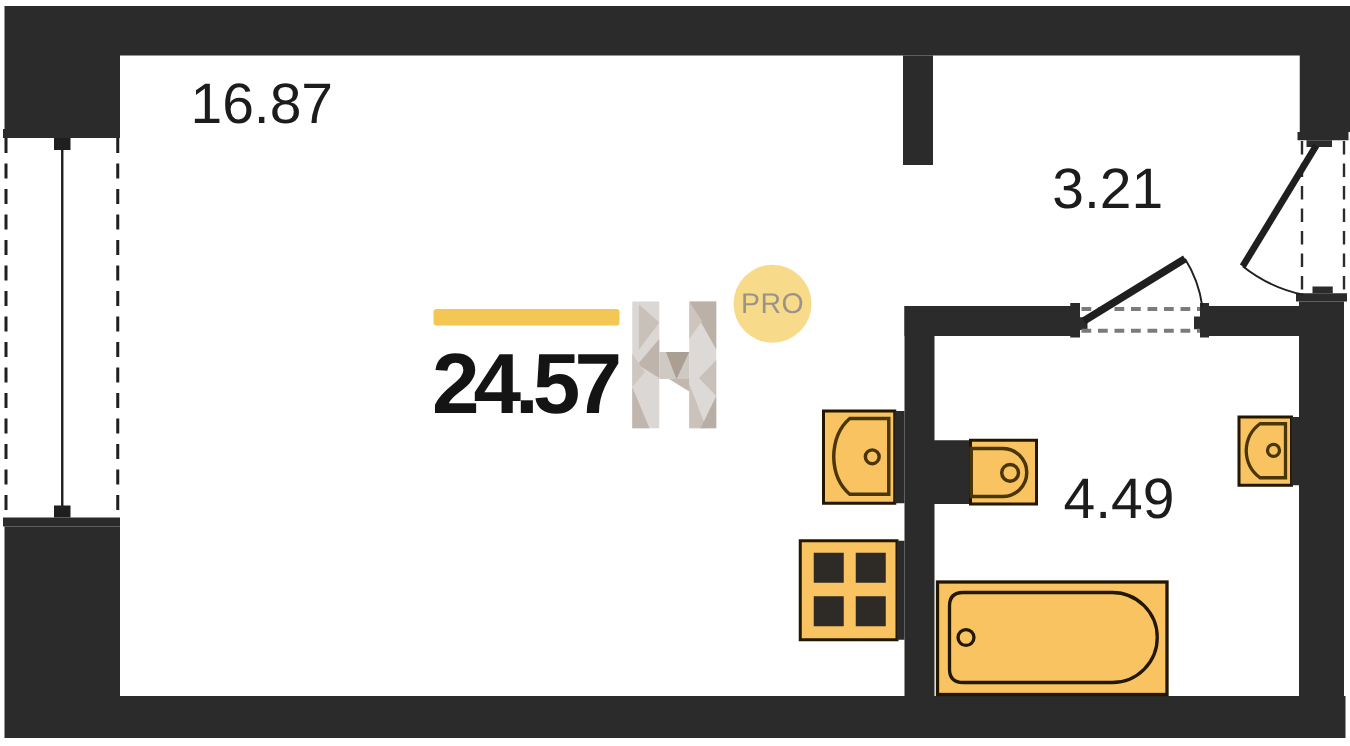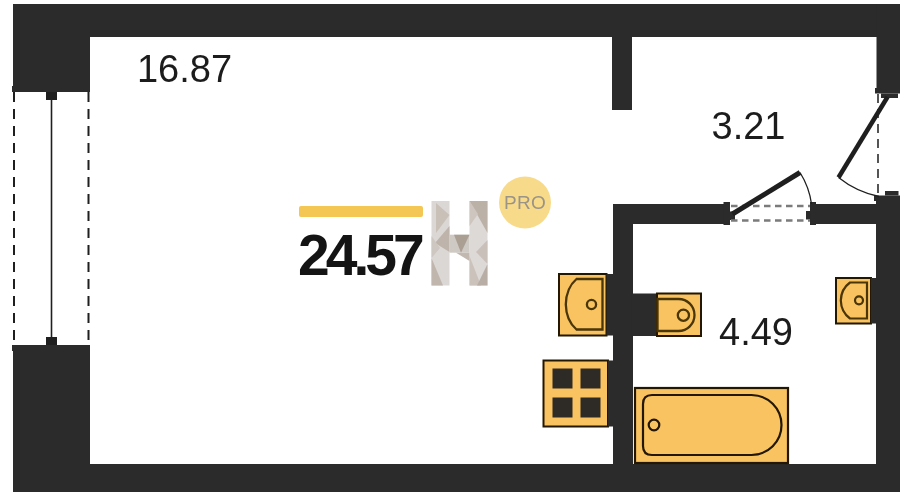--- a/index.html
+++ b/index.html
@@ -1,16 +1,16 @@
 <!DOCTYPE html>
 <html><head>
 <meta charset="utf-8">
 <style>
   html,body{margin:0;padding:0;background:#ffffff;}
-  #plan{width:824px;height:497px;position:relative;font-family:"Liberation Sans", sans-serif;padding-left:10px;}
+  #plan{width:824px;height:497px;position:relative;font-family:"Liberation Sans", sans-serif;}
 </style>
 </head>
 <body>
 
 <div id="plan">
 <svg width="900" height="497" viewBox="0 0 900 497" xmlns="http://www.w3.org/2000/svg">
 
   <rect x="0" y="0" width="900" height="497" fill="#ffffff"></rect>
 
   <rect x="80" y="37" width="523" height="427" fill="#ffffff"></rect>

